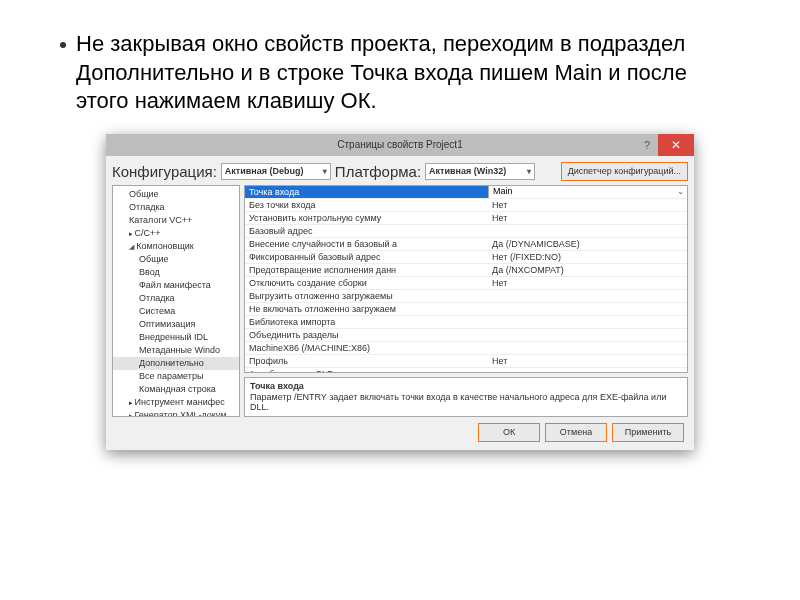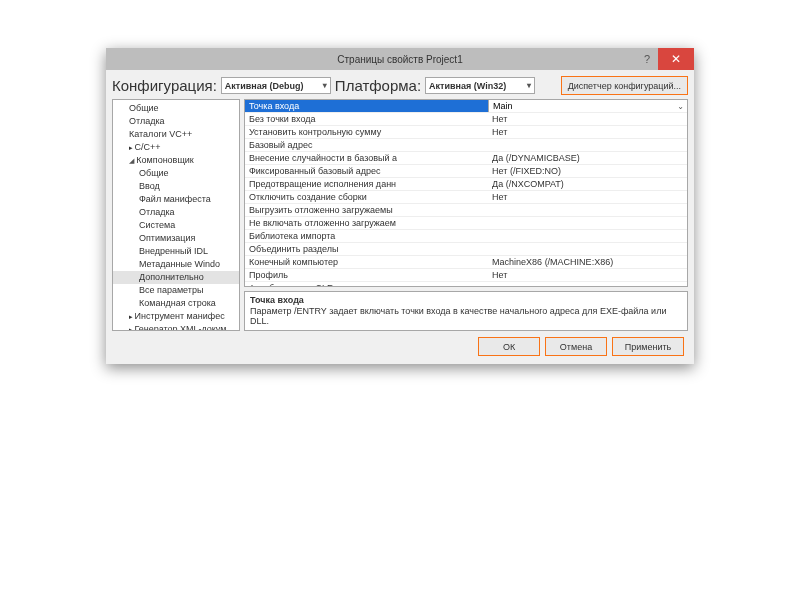--- a/index.html
+++ b/index.html
@@ -126,20 +126,24 @@
   .desc-box .dt { font-weight:bold; margin-bottom:1px;}
   .dlg-buttons {
     display:flex; justify-content:flex-end; gap:5px;
     padding:6px 4px 2px;
   }
 </style>
 </head>
 <body>
 
 <div class="slide">
+  <div class="bullet-row">
+    <div class="bullet-dot"></div>
+    <p class="slide-text">Не закрывая окно свойств проекта, переходим в подраздел Дополнительно и в строке Точка входа пишем Main и после этого нажимаем клавишу ОК.</p>
+  </div>
 
   <div class="dialog-shadow">
     <div class="titlebar">
       <span>Страницы свойств Project1</span>
       <span class="qmark">?</span>
       <span class="close">✕</span>
     </div>
     <div class="dlg-body">
       <div class="toprow">
         <label>Конфигурация:</label>
@@ -218,21 +222,20 @@
               </div>
               <div class="prop-row">
                 <div class="k">Библиотека импорта</div>
                 <div class="v"></div>
               </div>
               <div class="prop-row">
                 <div class="k">Объединить разделы</div>
                 <div class="v"></div>
               </div>
               <div class="prop-row">
-                <div class="k">Конечный компьютер</div>
                 <div class="v">MachineX86 (/MACHINE:X86)</div>
               </div>
               <div class="prop-row">
                 <div class="k">Профиль</div>
                 <div class="v">Нет</div>
               </div>
               <div class="prop-row">
                 <div class="k">Атрибут потока CLR</div>
                 <div class="v"></div>
               </div>

